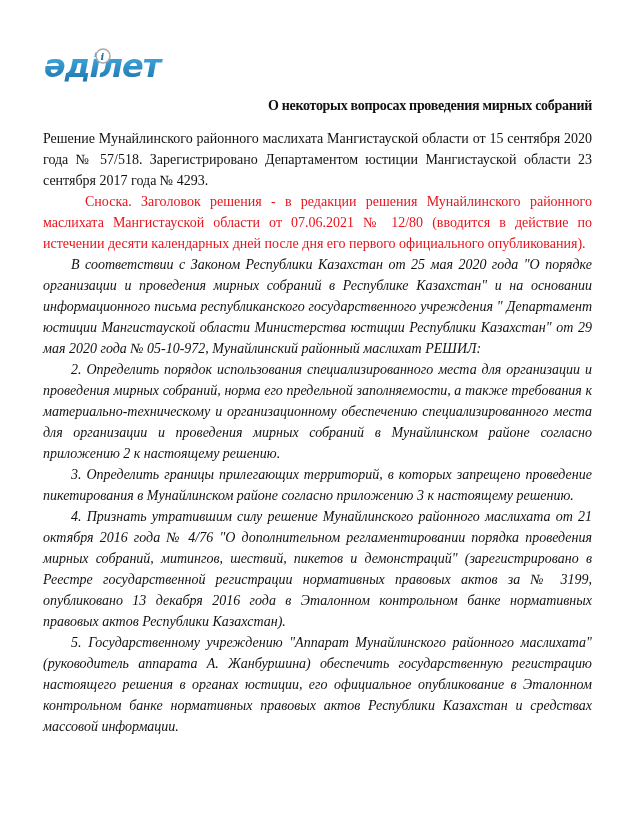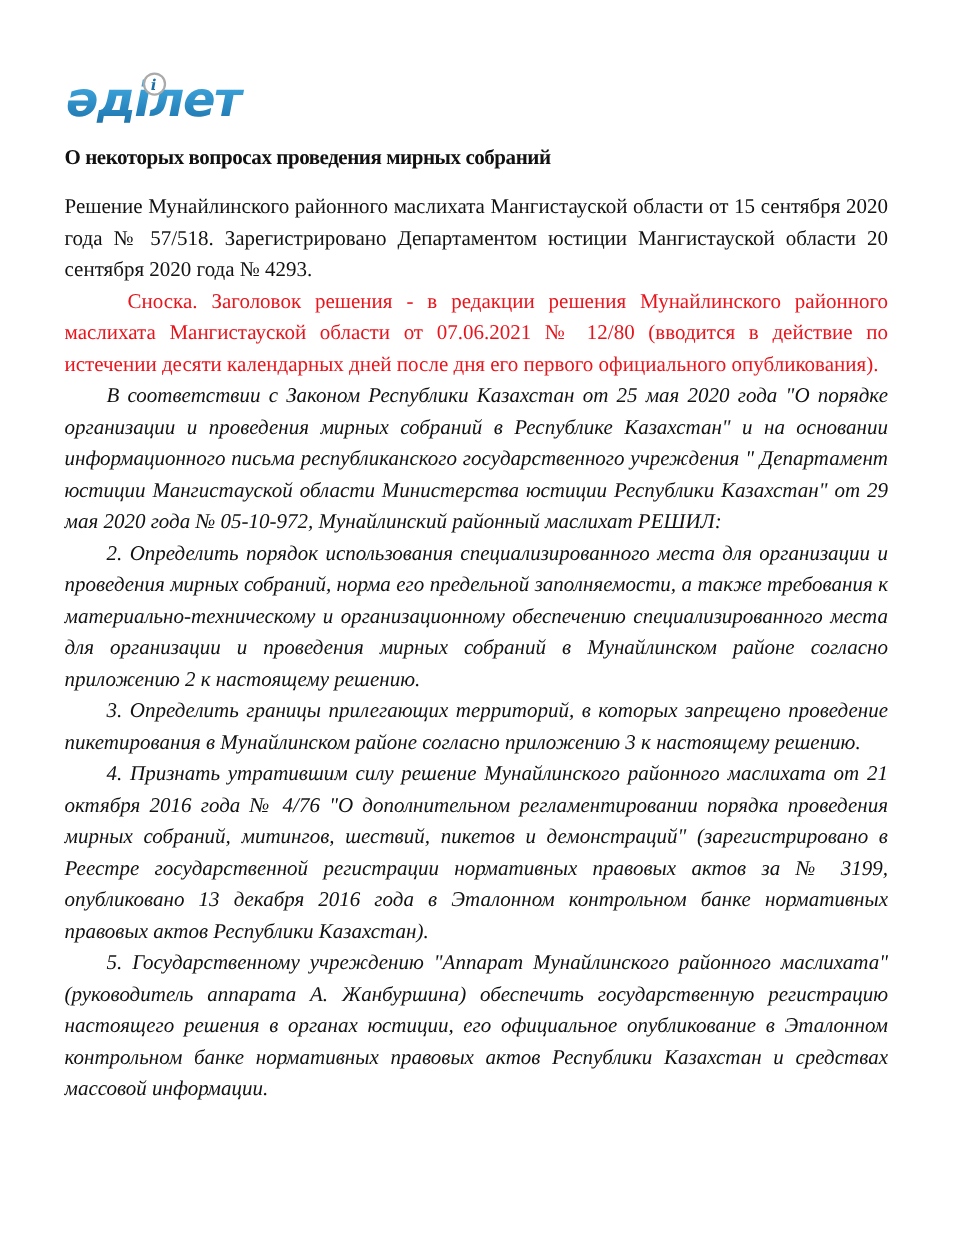--- a/index.html
+++ b/index.html
@@ -28,20 +28,21 @@
       left: 43px;
       top: 96px;
       width: 549px;
     }
     .doc-title {
       font-weight: bold;
       font-size: 14px;
       line-height: 20px;
       margin: 0 0 12px 0;
       letter-spacing: -0.3px;
+      text-align: right;
     }
     .para {
       font-size: 14px;
       line-height: 21px;
       text-align: justify;
       margin: 0;
     }
     .para.indent { text-indent: 28px; font-style: italic; }
     .para.indent-wide { text-indent: 40px; }
     .para.note {
@@ -62,21 +63,21 @@
     </defs>
     <text x="2" y="33" font-family="DejaVu Sans, sans-serif" font-style="italic" font-weight="bold" font-size="32" fill="url(#lg)" letter-spacing="-1">әділет</text>
     <circle cx="61" cy="12" r="7" fill="#ffffff" stroke="#aaaaaa" stroke-width="1.5"></circle>
     <text x="58.5" y="16" font-family="DejaVu Serif, serif" font-style="italic" font-weight="bold" font-size="10" fill="#1a6fa8">i</text>
   </svg>
 </div>
 
 <div class="doc">
   <div class="doc-title">О некоторых вопросах проведения мирных собраний</div>
 
-  <p class="para">Решение Мунайлинского районного маслихата Мангистауской области от 15 сентября 2020 года № 57/518. Зарегистрировано Департаментом юстиции Мангистауской области 20 сентября 2020 года № 4293.</p>
+  <p class="para">Решение Мунайлинского районного маслихата Мангистауской области от 15 сентября 2020 года № 57/518. Зарегистрировано Департаментом юстиции Мангистауской области 23 сентября 2017 года № 4293.</p>
 
   <p class="para note">Сноска. Заголовок решения - в редакции решения Мунайлинского районного маслихата Мангистауской области от 07.06.2021 № 12/80 (вводится в действие по истечении десяти календарных дней после дня его первого официального опубликования).</p>
 
   <p class="para indent">В соответствии с Законом Республики Казахстан от 25 мая 2020 года "О порядке организации и проведения мирных собраний в Республике Казахстан" и на основании информационного письма республиканского государственного учреждения " Департамент юстиции Мангистауской области Министерства юстиции Республики Казахстан" от 29 мая 2020 года № 05-10-972, Мунайлинский районный маслихат РЕШИЛ:</p>
 
   <p class="para indent">2. Определить порядок использования специализированного места для организации и проведения мирных собраний, норма его предельной заполняемости, а также требования к материально-техническому и организационному обеспечению специализированного места для организации и проведения мирных собраний в Мунайлинском районе согласно приложению 2 к настоящему решению.</p>
   <p class="para indent">3. Определить границы прилегающих территорий, в которых запрещено проведение пикетирования в Мунайлинском районе согласно приложению 3 к настоящему решению.</p>
   <p class="para indent">4. Признать утратившим силу решение Мунайлинского районного маслихата от 21 октября 2016 года № 4/76 "О дополнительном регламентировании порядка проведения мирных собраний, митингов, шествий, пикетов и демонстраций" (зарегистрировано в Реестре государственной регистрации нормативных правовых актов за № 3199, опубликовано 13 декабря 2016 года в Эталонном контрольном банке нормативных правовых актов Республики Казахстан).</p>
   <p class="para indent">5. Государственному учреждению "Аппарат Мунайлинского районного маслихата" (руководитель аппарата А. Жанбуршина) обеспечить государственную регистрацию настоящего решения в органах юстиции, его официальное опубликование в Эталонном контрольном банке нормативных правовых актов Республики Казахстан и средствах массовой информации.</p>
 </div>

